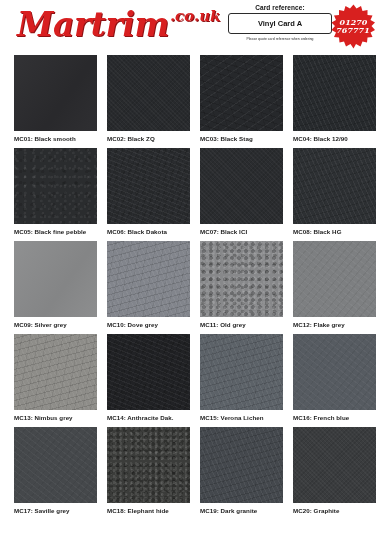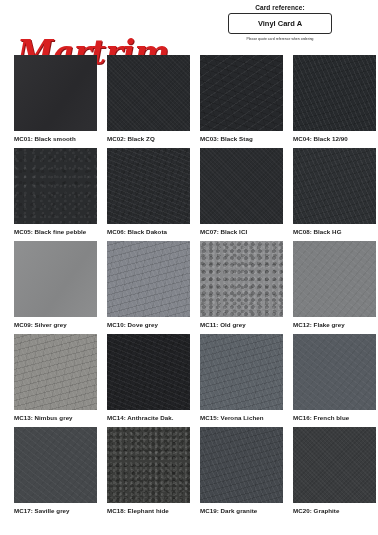--- a/index.html
+++ b/index.html
@@ -23,21 +23,20 @@
     height: 55px;
     width: 378px;
   }
   .logo {
     position: absolute;
     left: 17px;
     top: 9px;
     display: flex;
     align-items: flex-start;
     line-height: 1;
-    margin-top: 28px;
   }
   .logo-main {
     font-family: "DejaVu Serif", serif;
     font-style: italic;
     font-weight: bold;
     font-size: 33px;
     color: #d81f20;
     letter-spacing: -0.5px;
     text-shadow: 1px 1px 0 #8e1113;
     line-height: 0.95;
@@ -195,30 +194,38 @@
 </style>
 </head>
 <body>
 
 <div class="page">
 
   <div class="header">
 
     <div class="logo">
       <span class="logo-main">Martrim</span>
+      <span class="logo-suffix">.co.uk</span>
     </div>
 
     <div class="cardref-block">
       <div class="cardref-title">Card reference:</div>
       <div class="cardref-box">
         <span class="cardref-value">Vinyl Card A</span>
       </div>
       <div class="cardref-note">Please quote card reference when ordering</div>
     </div>
 
+    <div class="phone-badge">
+      <svg width="45" height="45" viewBox="0 0 90 90">
+        <polygon fill="#d8201f" points="45,1 51,9 60,4 63,14 73,12 73,22 83,23 79,32 88,37 81,44 88,52 79,57 83,66 73,67 72,77 63,75 59,85 50,80 45,89 39,80 30,85 26,75 17,77 16,67 6,66 10,57 1,52 8,44 1,37 10,32 6,23 16,22 16,12 26,14 29,4 38,9"></polygon>
+        <text class="phone-line1" x="45" y="41" font-size="16" text-anchor="middle">01270</text>
+        <text class="phone-line2" x="44" y="57" font-size="16" text-anchor="middle">767771</text>
+      </svg>
+    </div>
   </div>
 
   <div class="grid">
 
     <div class="grid-row">
       <div class="cell">
         <div class="swatch" style="background-color: rgb(43, 43, 46);">
             <div class="grain tex-smooth"></div>
           </div>
         <div class="cell-label">MC01: Black smooth</div>

